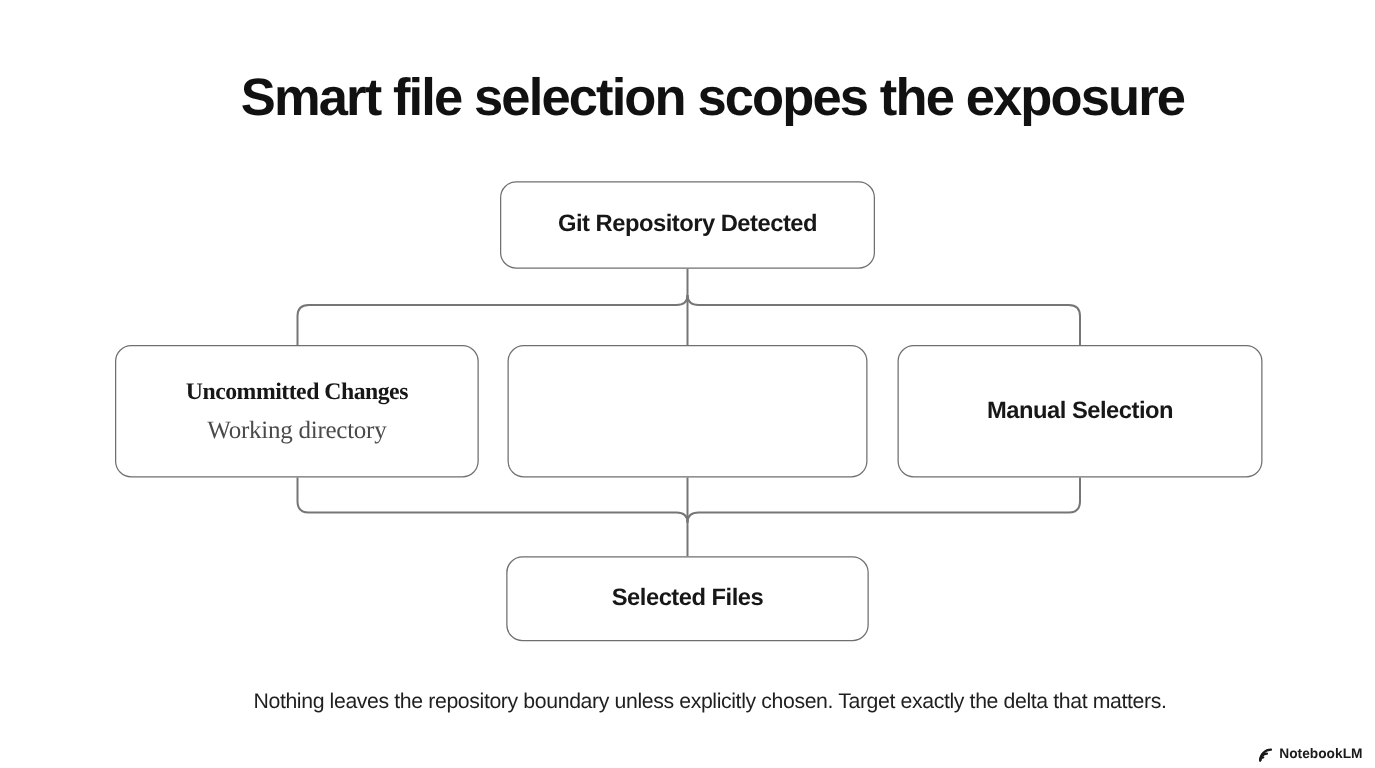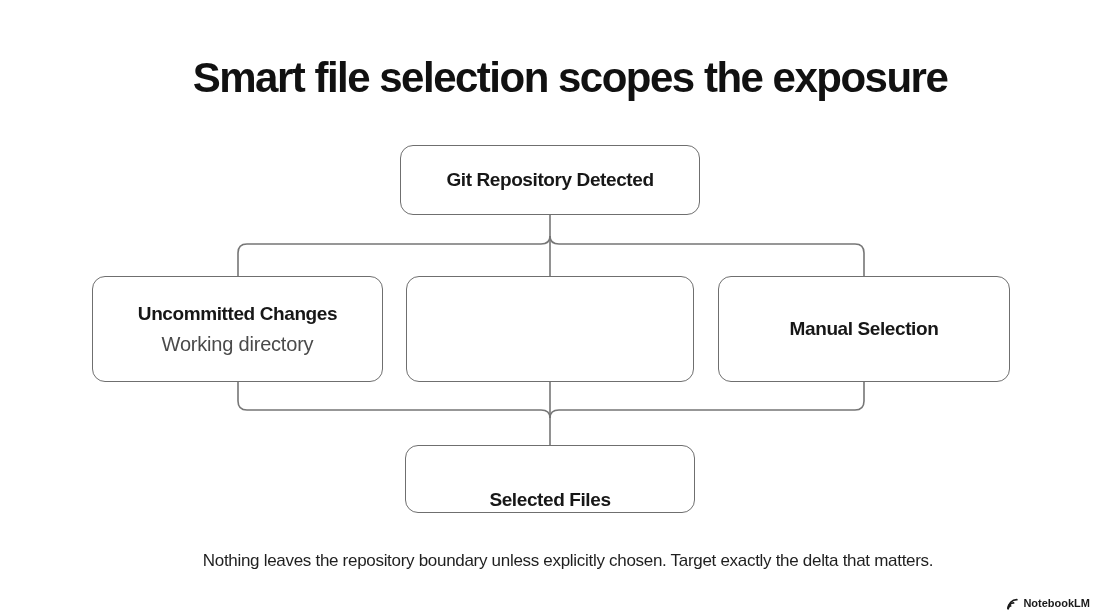--- a/index.html
+++ b/index.html
@@ -42,24 +42,24 @@
   }
   .node-label{
     font-size:19px;font-weight:bold;letter-spacing:-0.4px;
     color:var(--label);line-height:1.2;
   }
   .node-sublabel{
     font-size:20px;color:var(--sublabel);
     letter-spacing:-0.2px;margin-top:7px;line-height:1.1;
   }
   .n-root{left:400px;top:145px;width:300px;height:70px;}
-  .n-c0{left:92px;top:276px;width:291px;height:106px;}
+  .n-c0{left:92px;top:276px;width:291px;height:106px;font-family:Liberation Serif, serif;}
   .n-c1{left:406px;top:276px;width:288px;height:106px;}
   .n-c2{left:718px;top:276px;width:292px;height:106px;}
-  .n-result{left:405px;top:445px;width:290px;height:68px;justify-content:flex-end;}
+  .n-result{left:405px;top:445px;width:290px;height:68px;}
   .footer{
     position:absolute;top:551px;left:0;width:100%;
     margin:0;text-align:center;
     font-size:17px;letter-spacing:-0.3px;
     color:var(--footer);
     padding-left:18px;
   }
   .watermark{
     position:absolute;right:10px;bottom:4px;
     display:flex;gap:4px;

